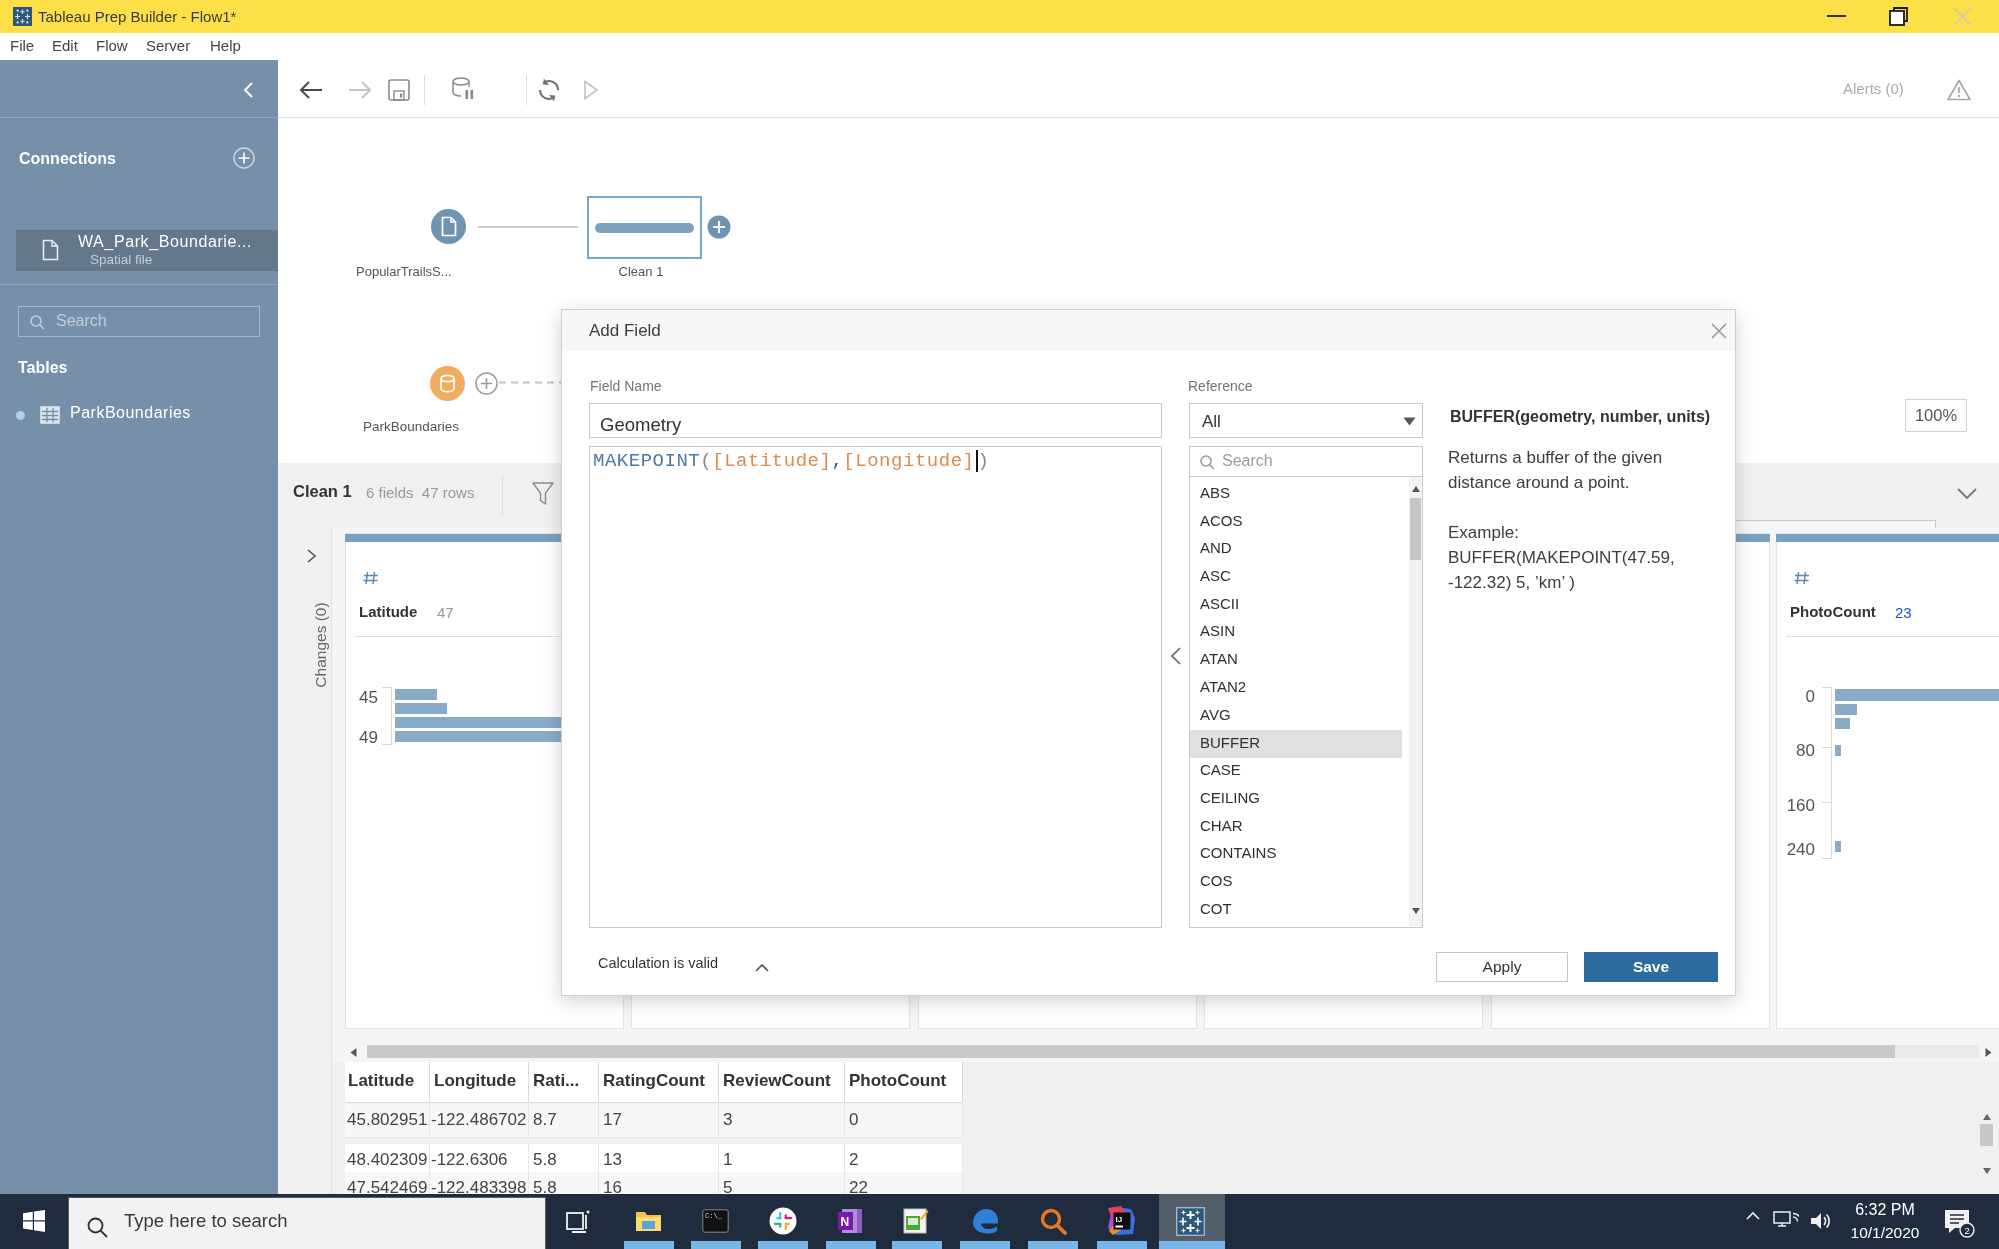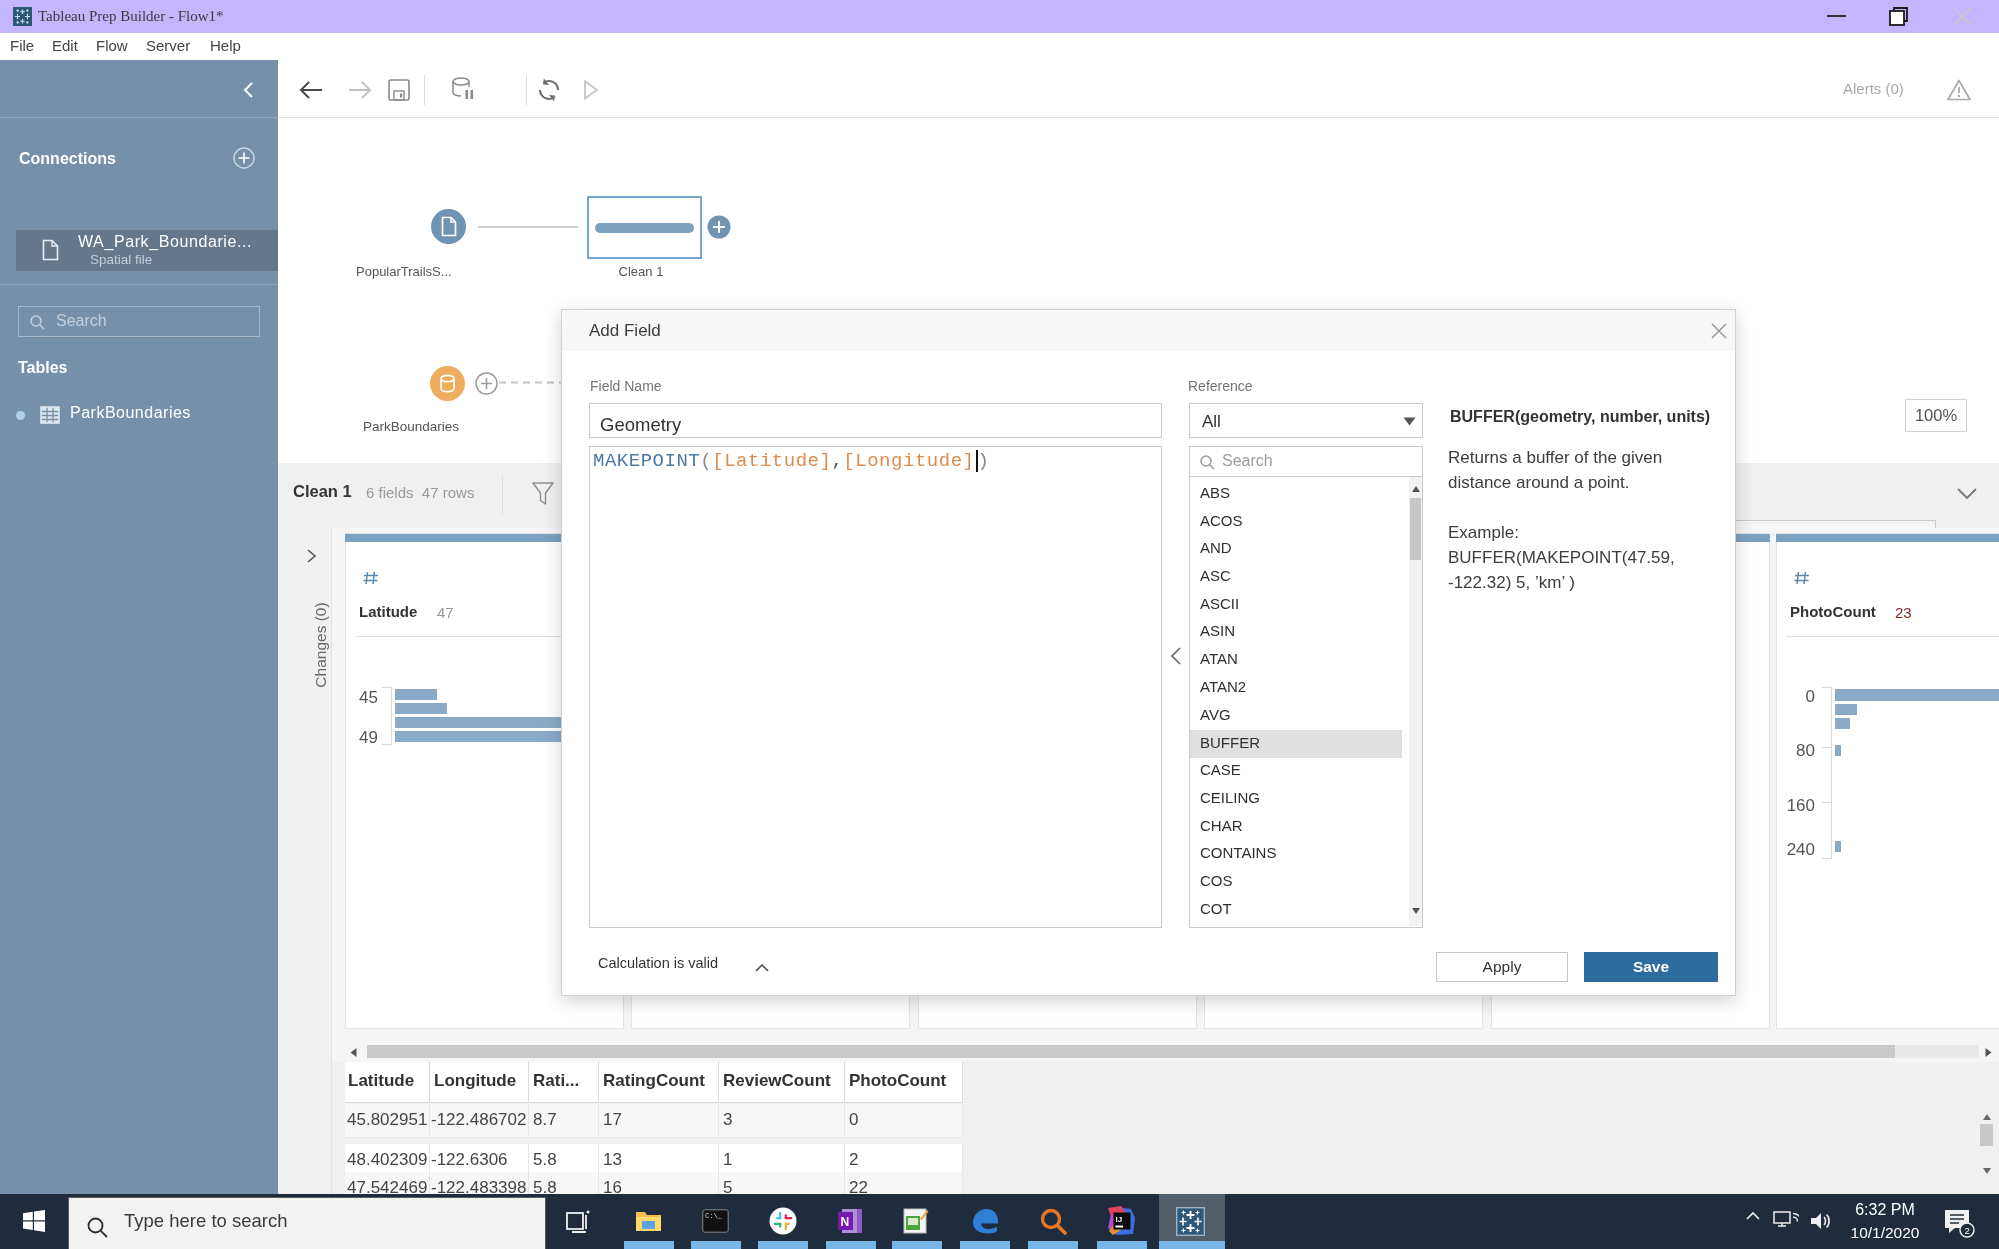--- a/index.html
+++ b/index.html
@@ -1,20 +1,20 @@
 <!DOCTYPE html>
 <html><head>
 <meta charset="utf-8">
 <style>
 * { margin:0; padding:0; box-sizing:border-box; }
 html,body { width:1999px; height:1249px; overflow:hidden; font-family:"Liberation Sans", sans-serif; background:#fff; }
 .abs { position:absolute; }
 #stage { position:relative; width:1999px; height:1249px; }
 
-#titlebar { left:0; top:0; width:1999px; height:33px; background:#c4b5fd;font-family:Liberation Serif, serif; }
+#titlebar { left:0; top:0; width:1999px; height:33px; background:#fde047; }
 #title-text { left:38px; top:8px; font-size:15px; color:#3b3b3b; }
 #menubar { left:0; top:33px; width:1999px; height:27px; background:#fff; }
 .menu { position:absolute; top:4px; font-size:15px; color:#444; }
 
 #sidebar { left:0; top:60px; width:278px; height:1134px; background:#7690a9; }
 #sb-sep1 { left:0; top:57px; width:278px; height:1px; background:#8fa5ba; position:absolute;}
 #sb-sep2 { left:0; top:224px; width:278px; height:1px; background:#8fa5ba; position:absolute;}
 .sb-white { color:#fff; }
 
 #toolbar { left:278px; top:60px; width:1721px; height:58px; background:#fff; border-bottom:1px solid #e0e0e0; }
@@ -257,21 +257,21 @@
     <div class="card" style="left:1159px;width:279px;">
         <div class="cardstrip"></div>
       </div>
 
     <div class="card" style="left:1444px;width:279px;">
       <div class="cardstrip"></div>
       <svg class="abs" style="left:17px;top:37px" width="16" height="14" viewBox="0 0 16 14">
           <path d="M4.5 1 L3 13 M11.5 1 L10 13 M1 4.5 H15 M0.5 9.5 H14.5" stroke="#5d87ad" stroke-width="1.5"></path>
         </svg>
       <div class="abs" style="left:13px;top:69px;font-size:15px;font-weight:bold;color:#333;">PhotoCount</div>
-      <div class="abs" style="left:118px;top:70px;font-size:15px;color:#7f1d1d;">23</div>
+      <div class="abs" style="left:118px;top:70px;font-size:15px;color:#1d4ed8;">23</div>
       <div class="abs" style="left:9px;top:102px;right:0;height:1px;background:#e0e0e0;"></div>
       <div class="abs" style="left:8px;top:153px;width:30px;font-size:17px;color:#555;text-align:right;">0</div>
       <div class="abs" style="left:8px;top:207px;width:30px;font-size:17px;color:#555;text-align:right;">80</div>
       <div class="abs" style="left:8px;top:262px;width:30px;font-size:17px;color:#555;text-align:right;">160</div>
       <div class="abs" style="left:8px;top:306px;width:30px;font-size:17px;color:#555;text-align:right;">240</div>
       <div class="abs" style="left:54px;top:153px;width:1px;height:172px;background:#d9d9d9;"></div>
       <div class="abs" style="left:45px;top:153px;width:9px;height:1px;background:#d9d9d9;"></div>
       <div class="abs" style="left:45px;top:213px;width:9px;height:1px;background:#d9d9d9;"></div>
       <div class="abs" style="left:45px;top:268px;width:9px;height:1px;background:#d9d9d9;"></div>
       <div class="abs" style="left:45px;top:324px;width:9px;height:1px;background:#d9d9d9;"></div>

